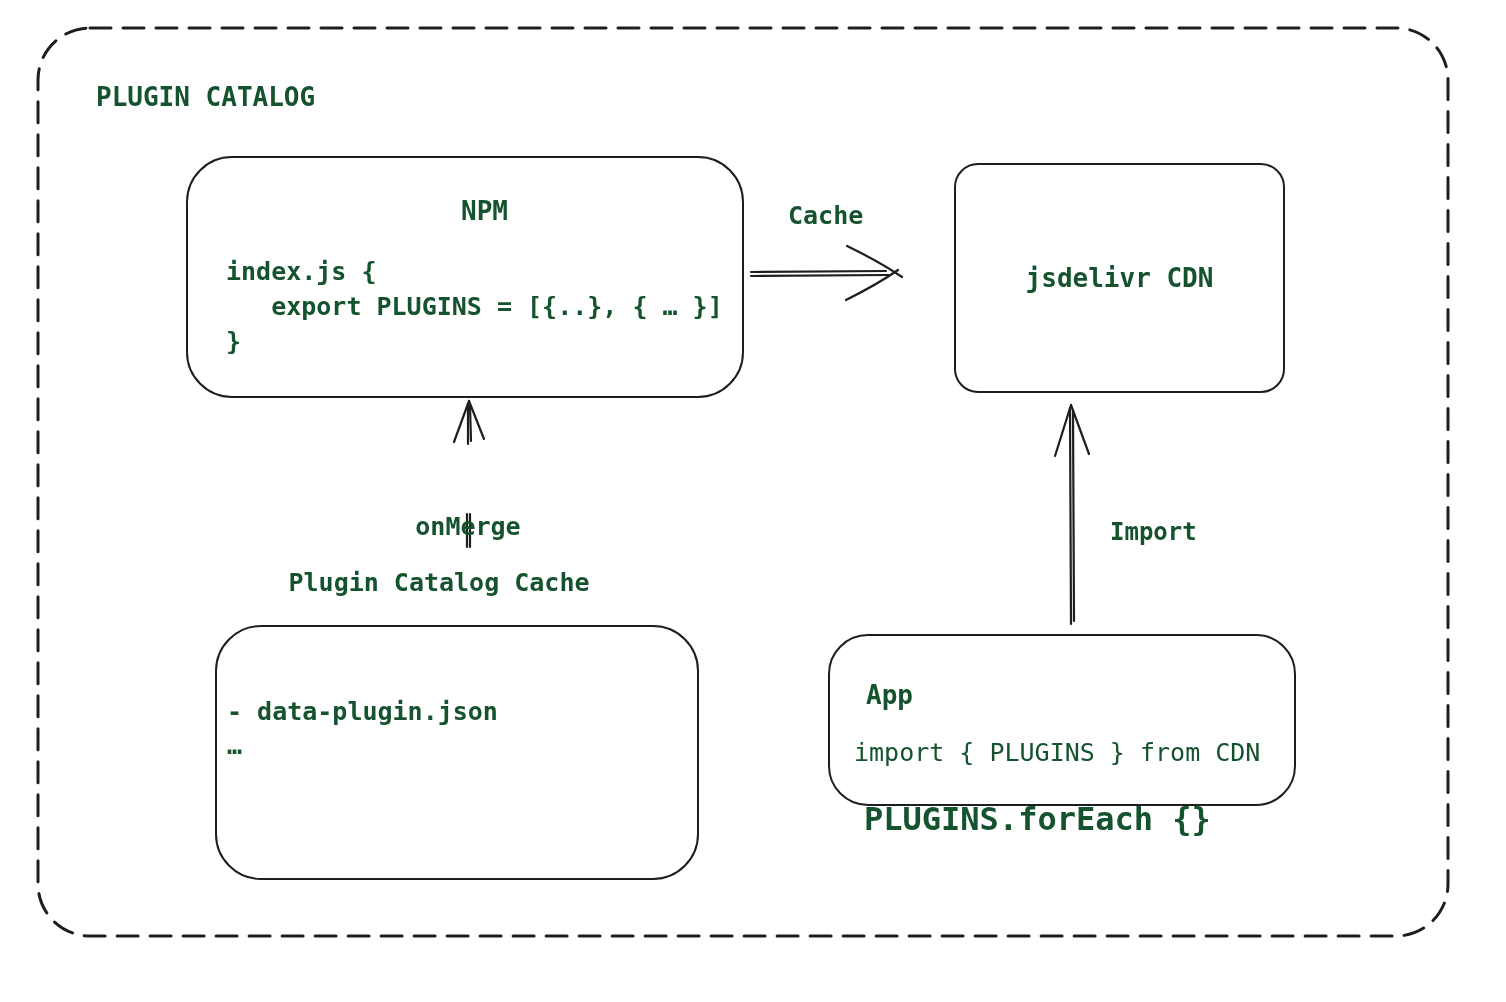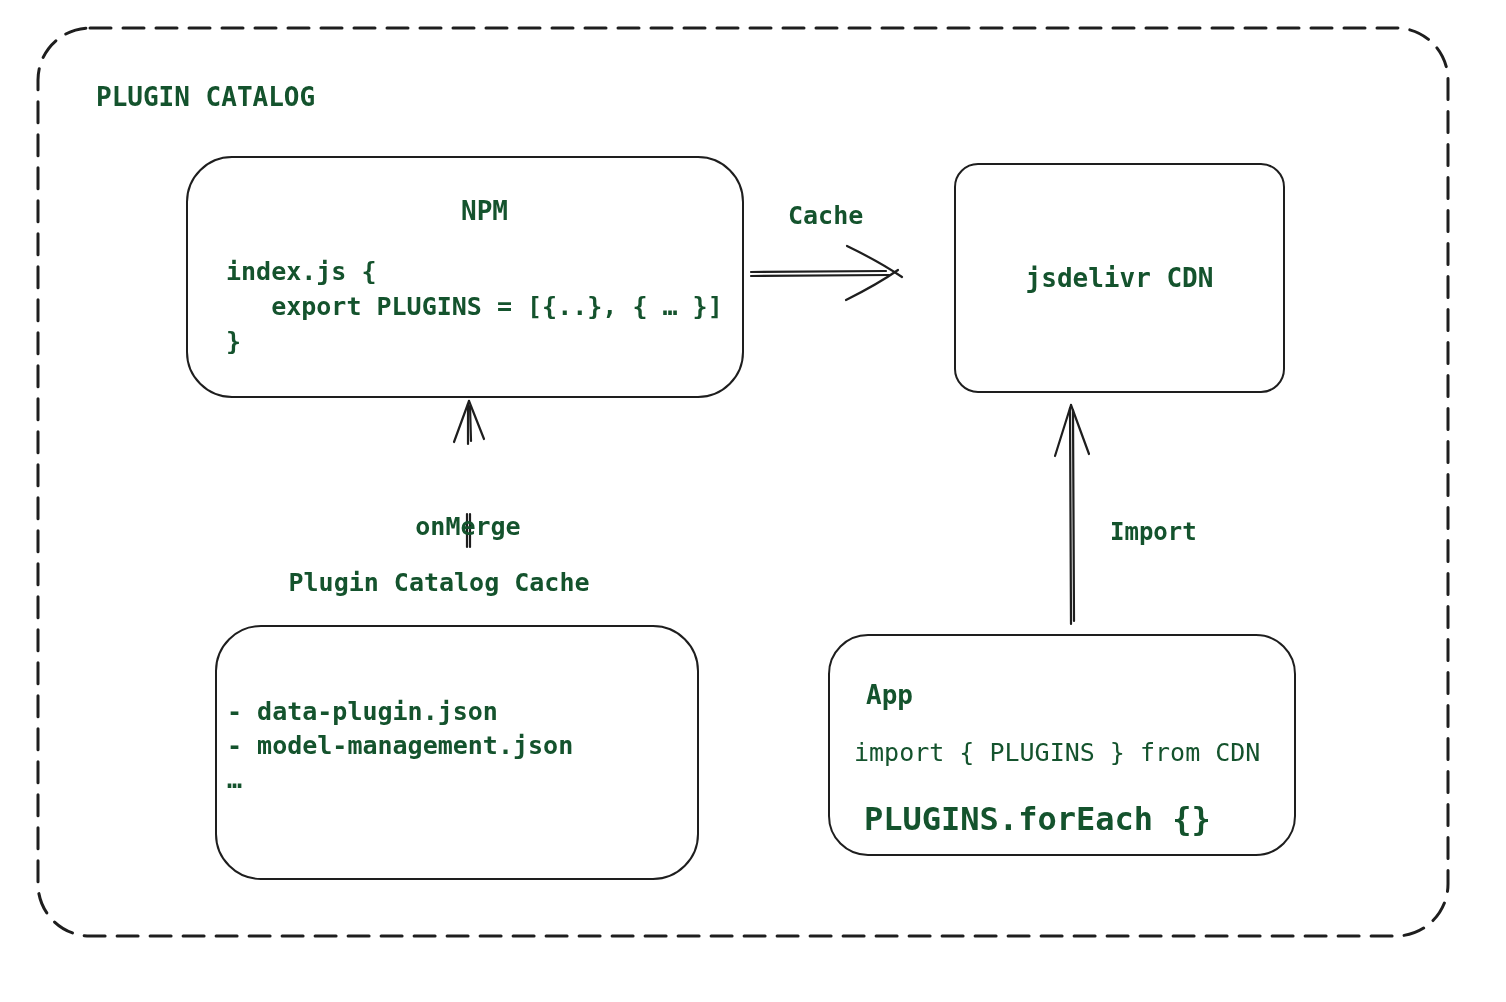--- a/index.html
+++ b/index.html
@@ -26,21 +26,21 @@
     position: absolute;
     box-sizing: border-box;
     border: 2.6px solid #1e1e1e;
     background: #ffffff;
   }
   
   #node-npm   { left: 186px; top: 156px; width: 558px; height: 242px; border-radius: 46px; }
   #node-cdn   { left: 910px; top: 163px; width: 331px; height: 230px; border-radius: 24px;
                 display: flex; align-items: center; justify-content: center; margin-left: 44px; }
   #node-repo  { left: 215px; top: 625px; width: 484px; height: 255px; border-radius: 46px; }
-  #node-app   { left: 828px; top: 634px; width: 468px; height: 222px; border-radius: 40px; }
+  #node-app   { left: 828px; top: 634px; width: 468px; height: 172px; border-radius: 40px; }
 
   .npm-title {
     position: absolute; left: 0; right: 0; top: 38px;
     text-align: center; font-size: 26px; font-weight: 600; padding-left: 39px;
   }
   .npm-code {
     position: absolute; left: 34px; top: 92px;
     margin: 4px; font-family: inherit;
     font-size: 25px; line-height: 35px; font-weight: 600;
     white-space: pre;
@@ -126,21 +126,20 @@
 
   <div id="build-label" class="label">
     <div>onMerge</div>
   </div>
 
   <div id="repo-title" class="label">Plugin Catalog Cache</div>
 
   <div id="node-repo" class="node">
     <div class="repo-items">
       <div class="repo-item">- data-plugin.json</div>
-      <div class="repo-item">- model-management.json</div>
       <div class="repo-item">…</div>
     </div>
   </div>
 
   <div id="import-label" class="label">Import</div>
 
   <div id="node-app" class="node">
     <div class="app-title">App</div>
     <div class="app-line1">import { PLUGINS } from CDN</div>
     <div class="app-line2">PLUGINS.forEach {}</div>

